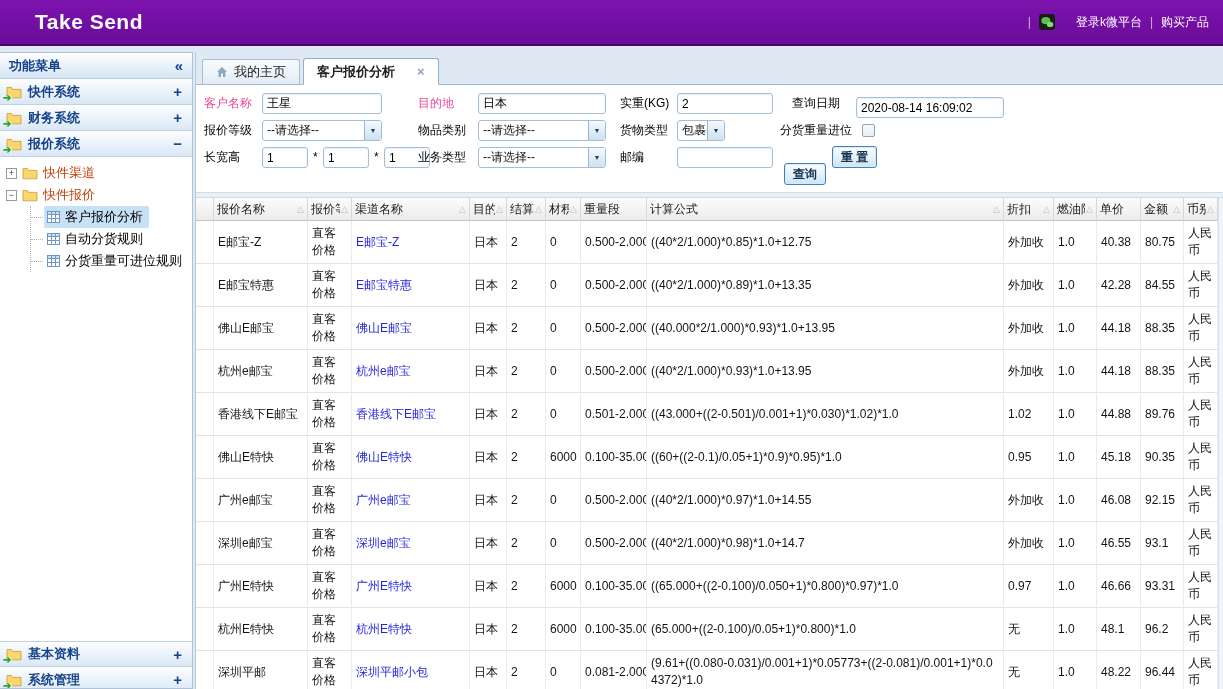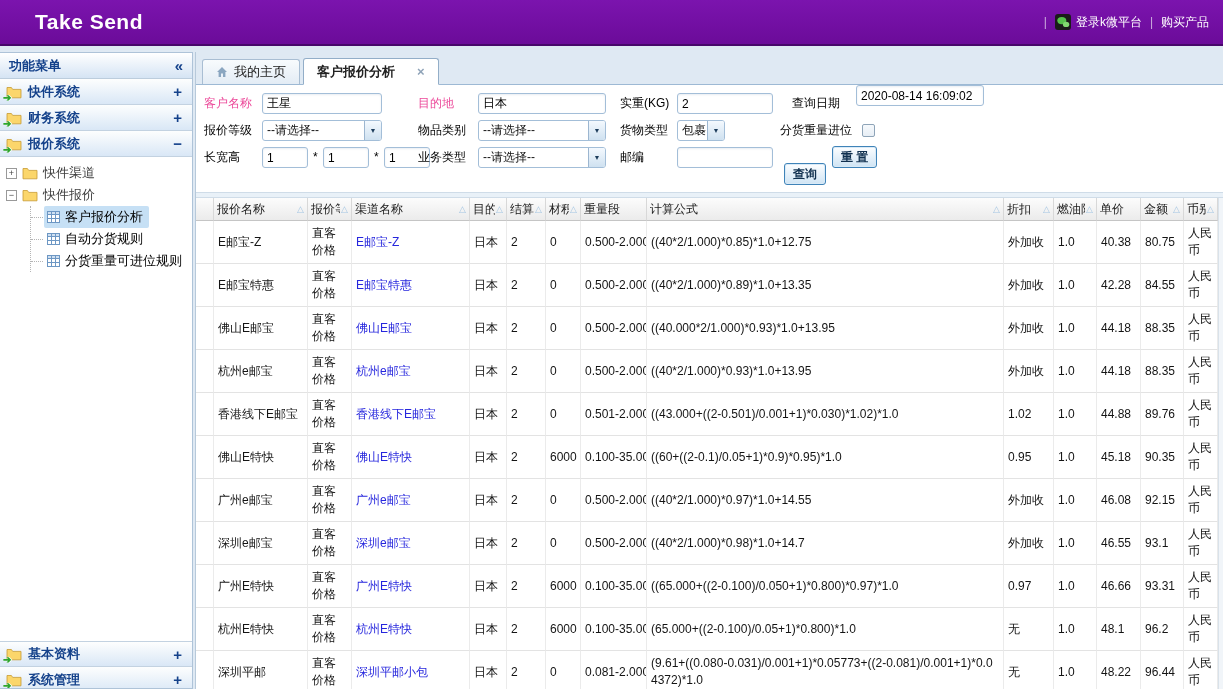--- a/index.html
+++ b/index.html
@@ -5,42 +5,42 @@
   * { margin:0; padding:0; box-sizing:border-box; }
   html,body { width:1223px; height:689px; overflow:hidden; }
   body { font-family:"Liberation Sans", sans-serif; font-size:12px; color:#111; background:#dfe9f3; }
   .app { width:1223px; height:689px; display:flex; flex-direction:column; overflow:hidden; }
 
   
   .topbar { height:46px; background:linear-gradient(#7b14ae,#6b0b99); border-bottom:2px solid #47076a;
             display:flex; align-items:center; justify-content:space-between; flex:0 0 46px; }
   .brand { color:#fff; font-size:21px; font-weight:bold; margin-left:35px; letter-spacing:0.5px; }
   .top-links { display:flex; align-items:center; gap:8px; color:#efe3f7; font-size:12px; margin-right:14px; }
-  .top-links a { color:#fff; text-decoration:none; display:flex; align-items:center; gap:5px; }
+  .top-links a { color:#fff; text-decoration:none; display:flex; align-items:center; gap:21px; }
   .top-sep { color:#cdaede; }
 
   
   .content { flex:1; display:flex; overflow:hidden; padding-top:6px; }
 
   
   .sidebar { width:193px; flex:0 0 193px; background:#fff; border:1px solid #aec3d8; border-left:none;
              display:flex; flex-direction:column; overflow:hidden; margin-right:2px; }
   .side-head { height:26px; flex:0 0 26px; background:linear-gradient(#ffffff,#d5e4f4); border-bottom:1px solid #bccddd;
                display:flex; align-items:center; justify-content:space-between; padding:0 9px;
                color:#15428b; font-weight:bold; font-size:13px; }
   .collapse { font-size:15px; font-weight:bold; color:#15428b; cursor:pointer; }
   .acc-item { height:26px; flex:0 0 26px; background:linear-gradient(#fdfefe,#d9e7f6); border-bottom:1px solid #c3d2e1;
               display:flex; align-items:center; padding:0 10px 0 6px; gap:6px; cursor:pointer; }
   .acc-item .acc-label { flex:1; color:#15428b; font-weight:bold; font-size:13px; }
   .acc-item .acc-toggle { color:#15428b; font-weight:bold; font-size:15px; }
   .acc-top { border-top:1px solid #c3d2e1; }
 
   .tree { height:484px; flex:0 0 484px; background:#fff; padding-top:5px; overflow:hidden; }
   .tnode { height:22px; display:flex; align-items:center; gap:5px; padding-left:6px; cursor:pointer; }
-  .tnode .tlabel { font-size:13px; color:#404040; }
+  .tnode .tlabel { font-size:13px; color:#c2410c; }
   .exp { width:11px; height:11px; border:1px solid #999; background:#fff; font-size:9px; line-height:9px;
          text-align:center; color:#444; flex:0 0 11px; }
   .leaves { margin-left:30px; border-left:1px dotted #b5b5b5; }
   .leaf { height:22px; display:flex; align-items:center; cursor:pointer; }
   .leaf::before { content:""; width:12px; border-top:1px dotted #b5b5b5; margin-right:1px; }
   .leaf-inner { display:flex; align-items:center; gap:5px; padding:2px 6px 2px 3px; border-radius:2px; }
   .leaf.selected .leaf-inner { background:#c6e0f5; }
   .leaf .tlabel { font-size:13px; color:#000; }
   .folder-wrap { position:relative; width:16px; height:14px; flex:0 0 16px; }
   .folder-arrow { position:absolute; left:-3px; bottom:-4px; color:#2ea52e; font-size:10px; font-weight:bold;
@@ -267,21 +267,21 @@
 
       <div class="form-panel">
 
         <span class="fl blue" style="top:8px;left:8px">客户名称</span>
         <input class="fi" style="top: 8px; left: 66px; width: 120px;" value="王星">
         <span class="fl blue" style="top:8px;left:222px">目的地</span>
         <input class="fi" style="top: 8px; left: 282px; width: 128px;" value="日本">
         <span class="fl" style="top:8px;left:424px">实重(KG)</span>
         <input class="fi" style="top: 8px; left: 481px; width: 96px;" value="2">
         <span class="fl" style="top:8px;left:596px">查询日期</span>
-        <input class="fi" style="top: 0; left: 660px; width: 128px;" value="2020-08-14 16:09:02">
+        <input class="fi" style="top: 12px; left: 660px; width: 148px;" value="2020-08-14 16:09:02">
 
         <span class="fl" style="top:35px;left:8px">报价等级</span>
         <div class="sel" style="top:35px;left:66px;width:120px">
           <span class="sel-val">--请选择--</span>
           <span class="sel-btn">▼</span>
         </div>
         <span class="fl" style="top:35px;left:222px">物品类别</span>
         <div class="sel" style="top:35px;left:282px;width:128px">
           <span class="sel-val">--请选择--</span>
           <span class="sel-btn">▼</span>

